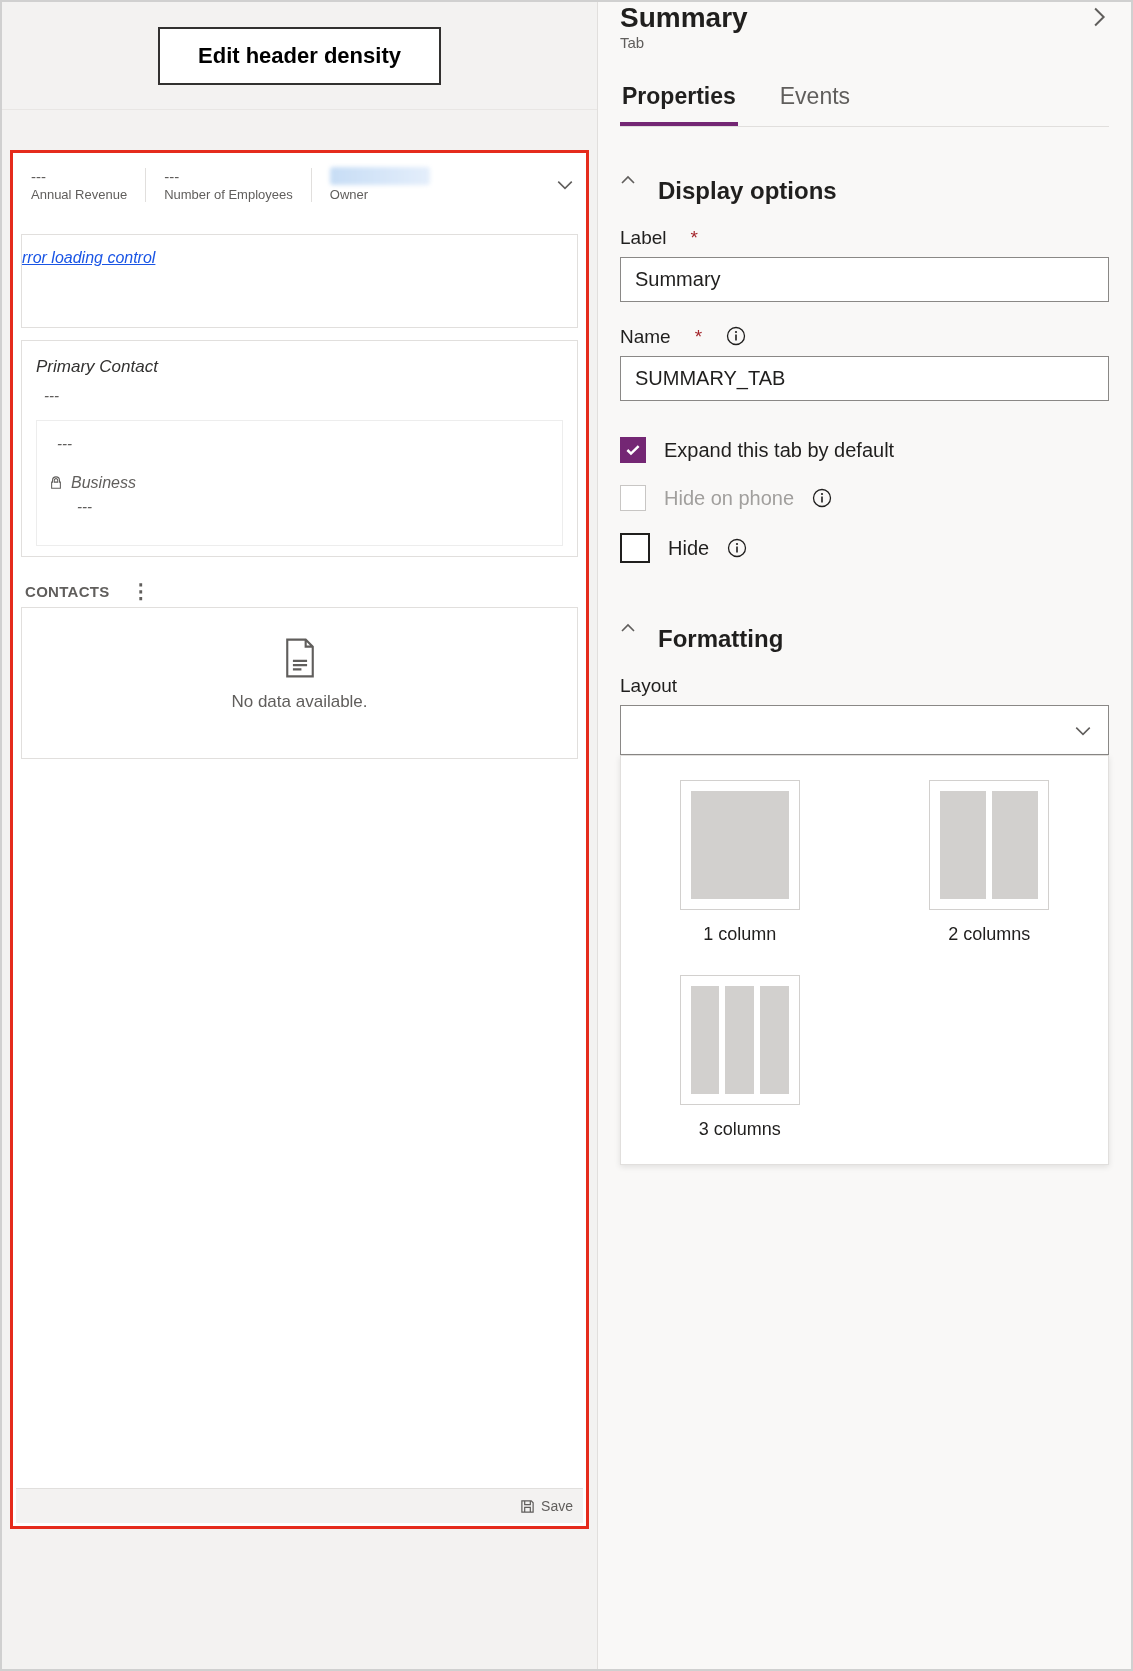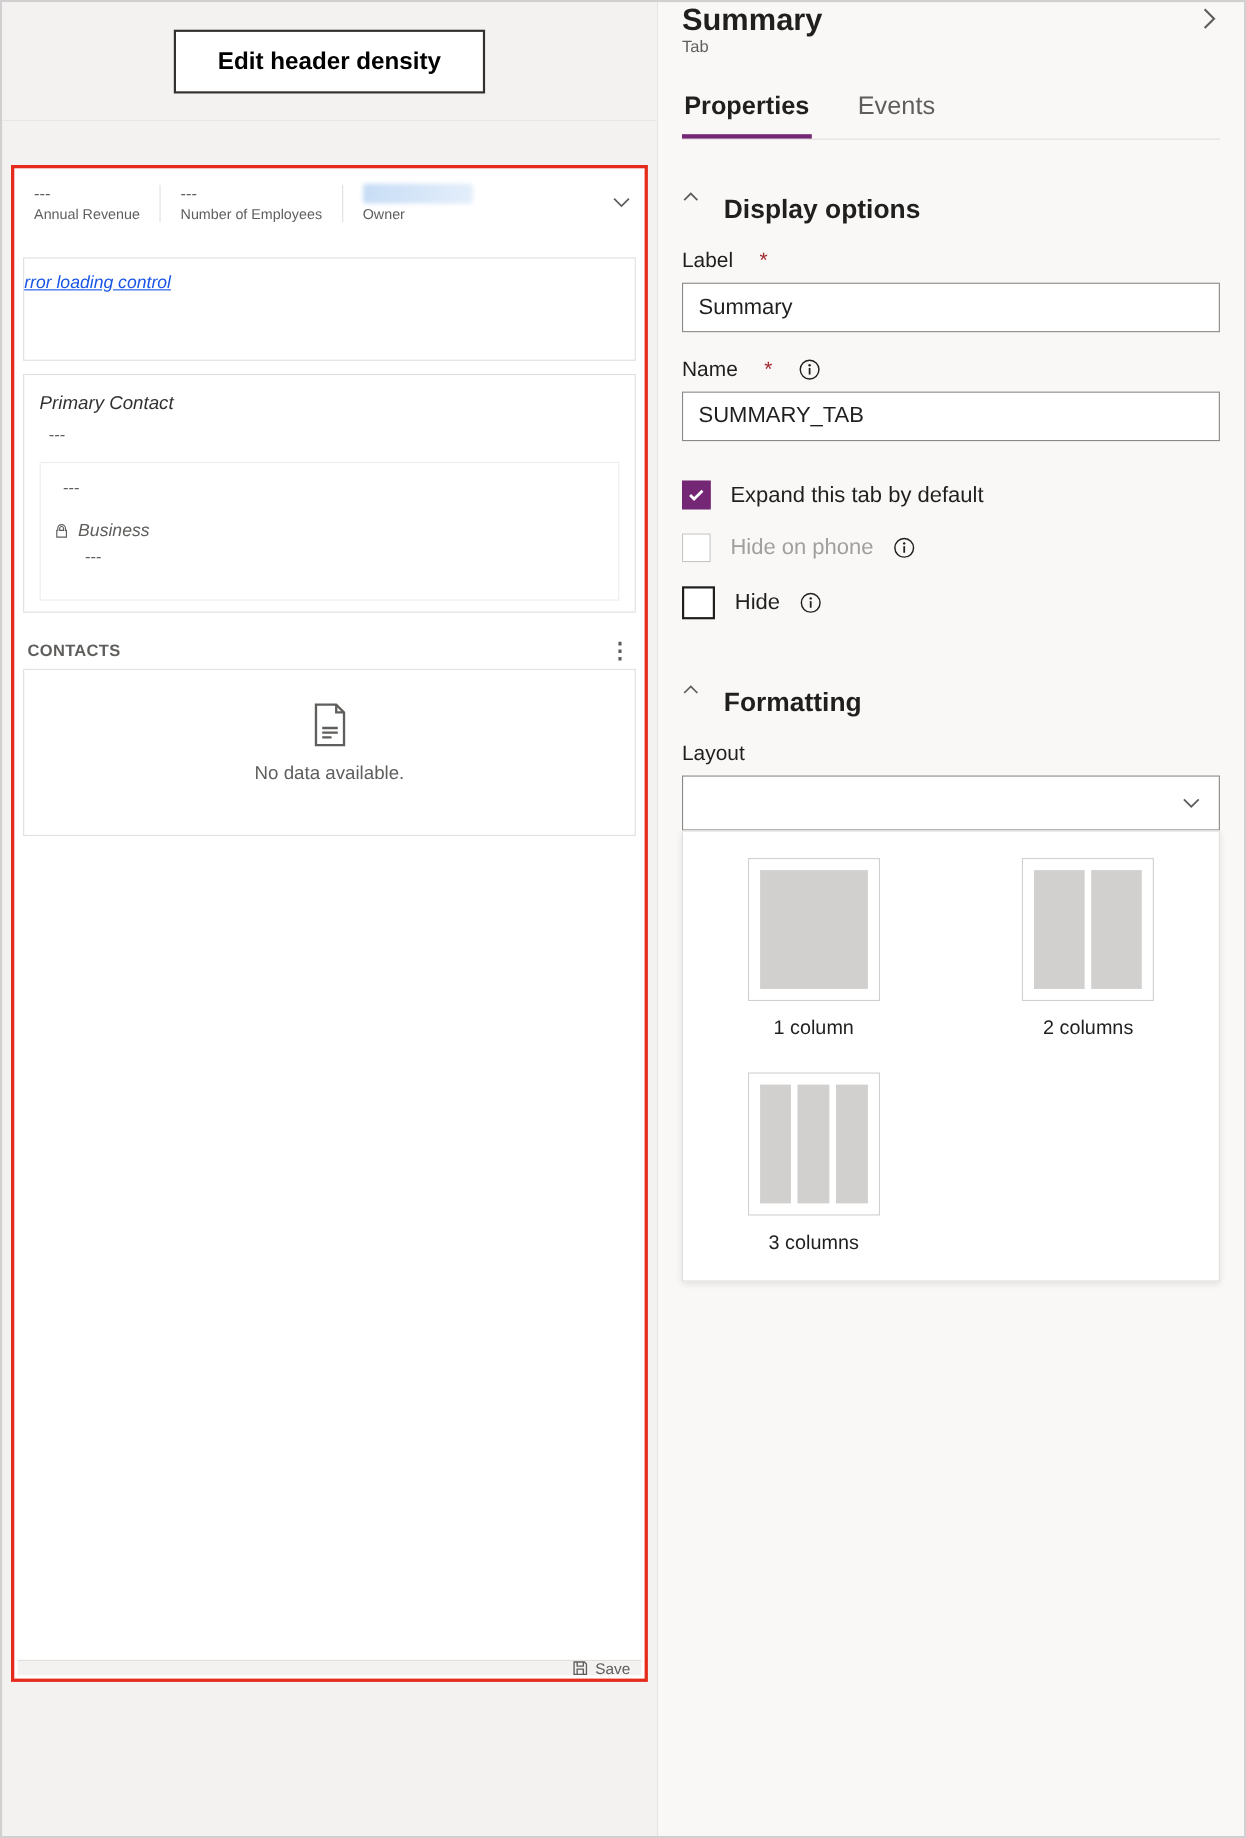--- a/index.html
+++ b/index.html
@@ -27,27 +27,27 @@
   .error-link { color: #1a55e5; text-decoration: underline; font-size: 16px; }
   .primary-card { padding: 16px 14px 10px 14px; }
   .field-label { font-size: 17px; color: #323130; margin-bottom: 10px; }
   .field-val { font-size: 15px; color: #605e5c; margin: 4px 0 16px 8px; }
   .inner-box { border: 1px solid #ededed; padding: 10px 12px; margin-top: 6px; }
   .locked-row { display:flex; align-items:center; gap:8px; color:#605e5c; font-size:16px; padding: 6px 0 0 0;}
   .locked-row + .field-val { border-bottom: 1px solid #e1dfdd; padding-bottom: 10px; margin: 6px 0 10px 28px; }
   .lock-svg { width:14px; height:14px; }
 
   .contacts-block { margin: 18px 8px 8px 8px; }
-  .contacts-head { display:flex; justify-content:space-between; align-items:center; color:#605e5c; font-size:15px; font-weight:600; letter-spacing: .3px; padding: 4px 4px; }
+  .contacts-head { display:flex; justify-content:flex-start; align-items:center; color:#605e5c; font-size:15px; font-weight:600; letter-spacing: .3px; padding: 4px 4px; gap: 21px; }
   .more-icon { font-size: 20px; color:#605e5c; }
   .empty-state { border:1px solid #e1dfdd; padding: 30px 0 46px 0; text-align:center; color:#605e5c; }
   .doc-svg { width:34px; height:40px; margin-bottom: 14px; }
   .empty-text { font-size: 17px; }
 
-  .save-bar { position:absolute; left:3px; right:3px; bottom:3px; height: 14px; background:#f3f2f1; border-top:1px solid #e1dfdd; display:flex; justify-content:flex-end; align-items:center; padding:0 10px; gap:6px; color:#605e5c; font-size:14px; }
+  .save-bar { position:absolute; left:3px; right:3px; bottom:3px; height: 35px; background:#f3f2f1; border-top:1px solid #e1dfdd; display:flex; justify-content:flex-end; align-items:center; padding:0 10px; gap:6px; color:#605e5c; font-size:14px; }
   .save-svg { width:15px; height:15px; }
 
   
   .rp-head { padding: 0 22px 0 22px; }
   .rp-title-row { display:flex; justify-content:space-between; align-items:flex-start; }
   .rp-title { font-size: 28px; font-weight: 700; color: #201f1e; }
   .rp-sub { font-size: 15px; color: #605e5c; margin-top: 0px; }
   .head-chev { font-size: 26px; color:#605e5c; margin-top:-2px; }
   .tabs { display:flex; gap: 40px; margin-top: 24px; border-bottom: 1px solid #e1dfdd; }
   .tab { padding: 8px 2px 12px 2px; font-size: 23px; color:#605e5c; cursor:pointer; }

